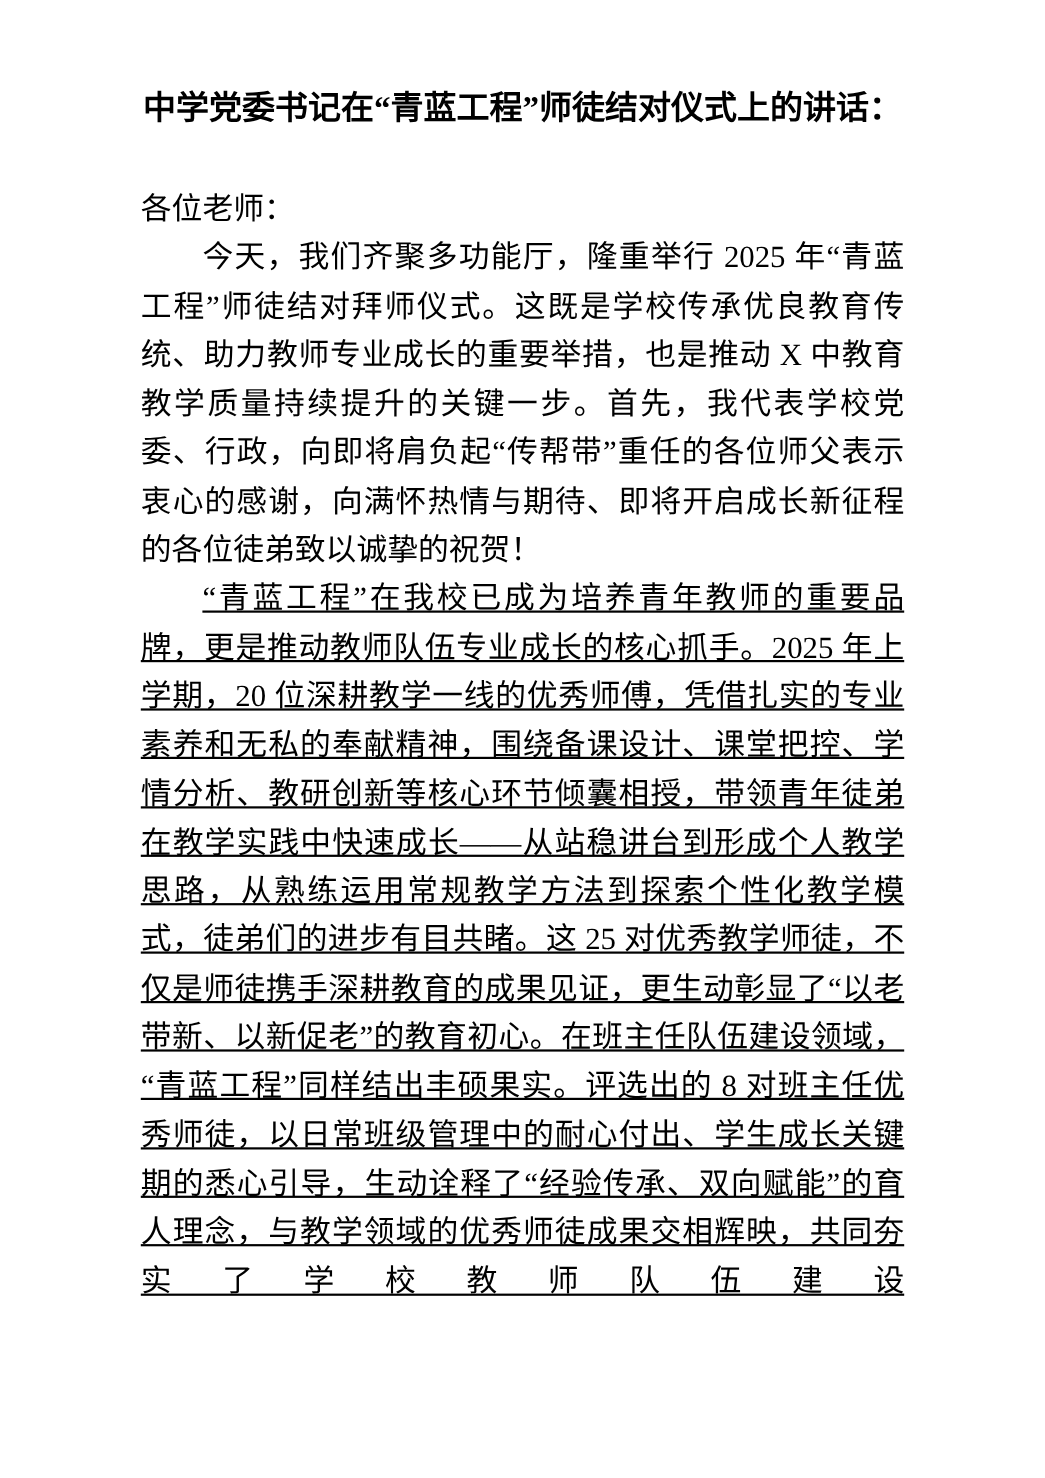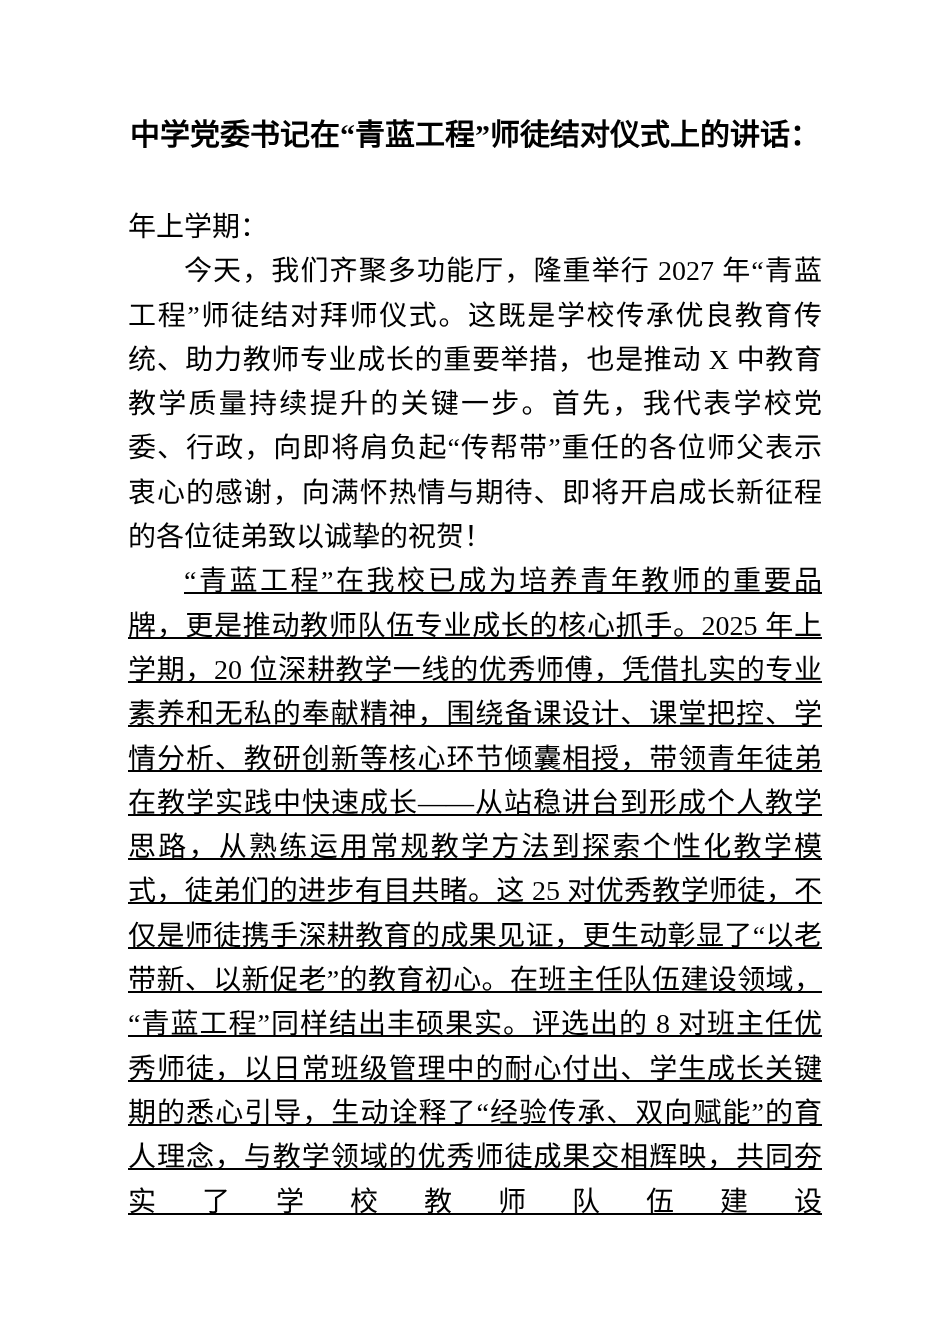--- a/index.html
+++ b/index.html
@@ -8,21 +8,21 @@
     padding: 0;
     background: #ffffff;
   }
   .page {
     position: relative;
     width: 950px;
     height: 1344px;
     margin: 0 auto;
     background: #ffffff;
     box-sizing: border-box;
-    padding: 111px 128px 0 128px;
+    padding: 75px 128px 0 128px;
     overflow: hidden;
     color: #000000;
   }
   .doc-title {
     margin: 0 0 47px 0;
     font-family: "Liberation Serif", "DejaVu Serif", serif;
     font-weight: 700;
     font-size: 30px;
     line-height: 47px;
     text-align: center;
@@ -55,20 +55,20 @@
 </head>
 <body>
 
 <div class="page">
 
   <h1 class="doc-title">
     <span class="title-line">中学党委书记在“青蓝工程”师徒结对仪式上的讲话：</span>
   </h1>
 
   <div class="doc-body">
-    <p class="salutation">年上学期：</p>
+    <p class="salutation">各位老师：</p>
 
-    <p class="body-para">今天，我们齐聚多功能厅，隆重举行 2027 年“青蓝工程”师徒结对拜师仪式。这既是学校传承优良教育传统、助力教师专业成长的重要举措，也是推动 X 中教育教学质量持续提升的关键一步。首先，我代表学校党委、行政，向即将肩负起“传帮带”重任的各位师父表示衷心的感谢，向满怀热情与期待、即将开启成长新征程的各位徒弟致以诚挚的祝贺！</p>
+    <p class="body-para">今天，我们齐聚多功能厅，隆重举行 2025 年“青蓝工程”师徒结对拜师仪式。这既是学校传承优良教育传统、助力教师专业成长的重要举措，也是推动 X 中教育教学质量持续提升的关键一步。首先，我代表学校党委、行政，向即将肩负起“传帮带”重任的各位师父表示衷心的感谢，向满怀热情与期待、即将开启成长新征程的各位徒弟致以诚挚的祝贺！</p>
 
     <p class="body-para clipped">“青蓝工程”在我校已成为培养青年教师的重要品牌，更是推动教师队伍专业成长的核心抓手。2025 年上学期，20 位深耕教学一线的优秀师傅，凭借扎实的专业素养和无私的奉献精神，围绕备课设计、课堂把控、学情分析、教研创新等核心环节倾囊相授，带领青年徒弟在教学实践中快速成长——从站稳讲台到形成个人教学思路，从熟练运用常规教学方法到探索个性化教学模式，徒弟们的进步有目共睹。这 25 对优秀教学师徒，不仅是师徒携手深耕教育的成果见证，更生动彰显了“以老带新、以新促老”的教育初心。在班主任队伍建设领域，“青蓝工程”同样结出丰硕果实。评选出的 8 对班主任优秀师徒，以日常班级管理中的耐心付出、学生成长关键期的悉心引导，生动诠释了“经验传承、双向赋能”的育人理念，与教学领域的优秀师徒成果交相辉映，共同夯实了学校教师队伍建设</p>
   </div>
 
 </div>
 
 </body></html>

